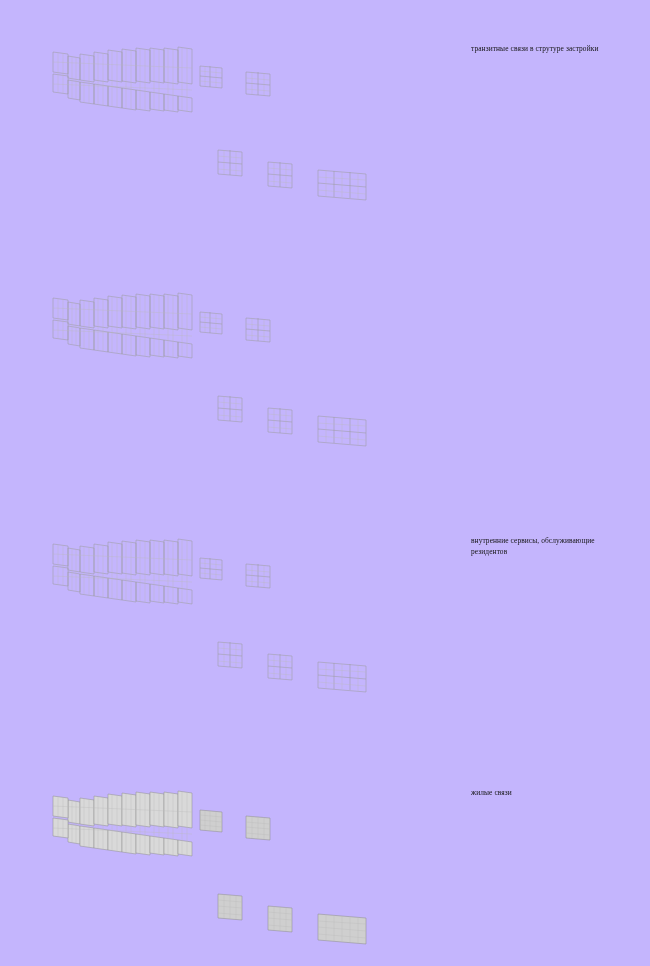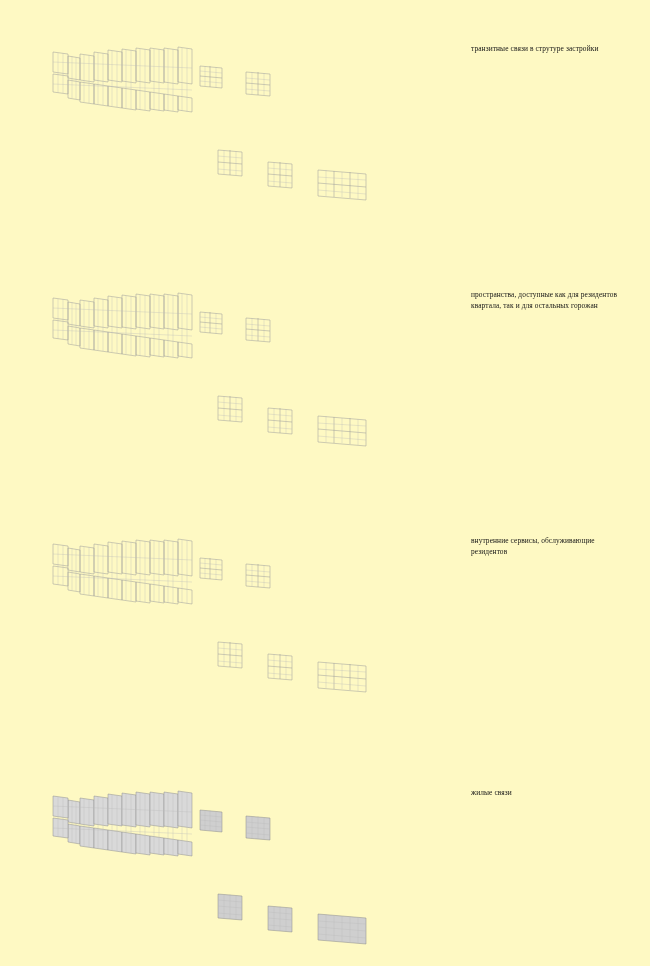--- a/index.html
+++ b/index.html
@@ -11,21 +11,21 @@
     width: 650px;
     height: 966px;
     position: relative;
     font-family: "Liberation Serif", serif;
     color: #1a1a1a;
     overflow: hidden;
   }
   .sheet {
     position: absolute;
     inset: 0;
-    background: #fef9c3;
+    background: #c4b5fd;
   }
   
   .panel {
     position: absolute;
     left: 0;
     width: 650px;
     height: 248px;
   }
   .panel-1 { top: 14px; }
   .panel-2 { top: 260px; }
@@ -170,21 +170,20 @@
           </g>
           <g class="hair">
             <path d="M276 142 L276 168 M292 144 L292 169 M308 145 L308 171 M268 149 L316 152 M268 162 L316 166"></path>
           </g>
         </g>
       </svg>
     </div>
   </div>
 
   <div class="panel panel-2">
-    <div class="caption">пространства, доступные как для резидентов квартала, так и для остальных горожан</div>
     <div class="plan">
       <svg width="400" height="225" viewBox="0 0 400 225">
         <g>
           <g class="ln">
             <path d="M18 28 L18 50 L30 52 L30 30 Z"></path>
             <path d="M18 52 L18 70 L30 72 L30 54 Z"></path>
             <path d="M30 26 L30 52 L44 54 L44 28 Z"></path>
             <path d="M30 54 L30 74 L44 76 L44 56 Z"></path>
             <path d="M44 24 L44 52 L58 54 L58 26 Z"></path>
             <path d="M44 56 L44 76 L58 78 L58 58 Z"></path>

